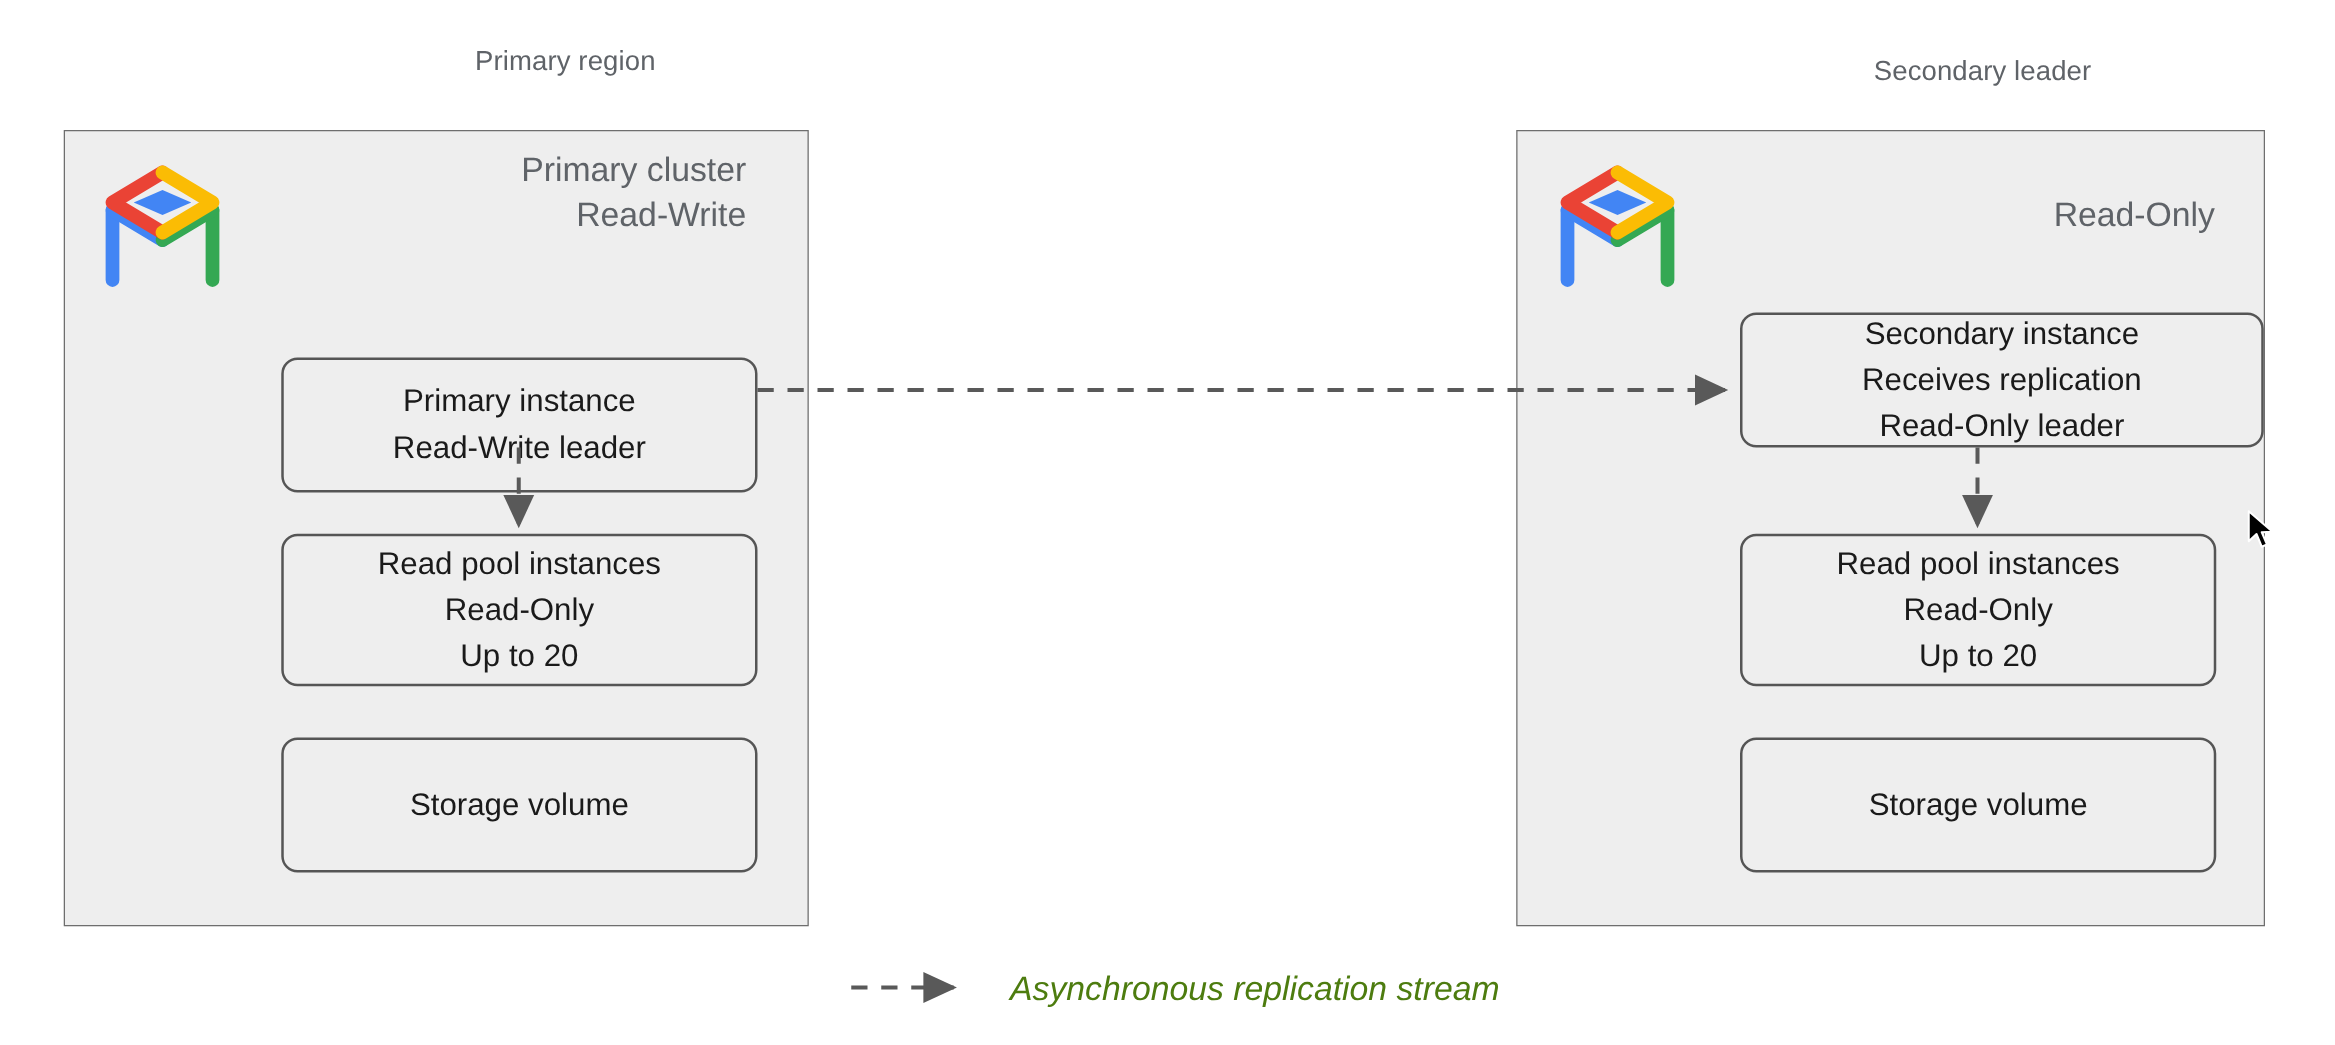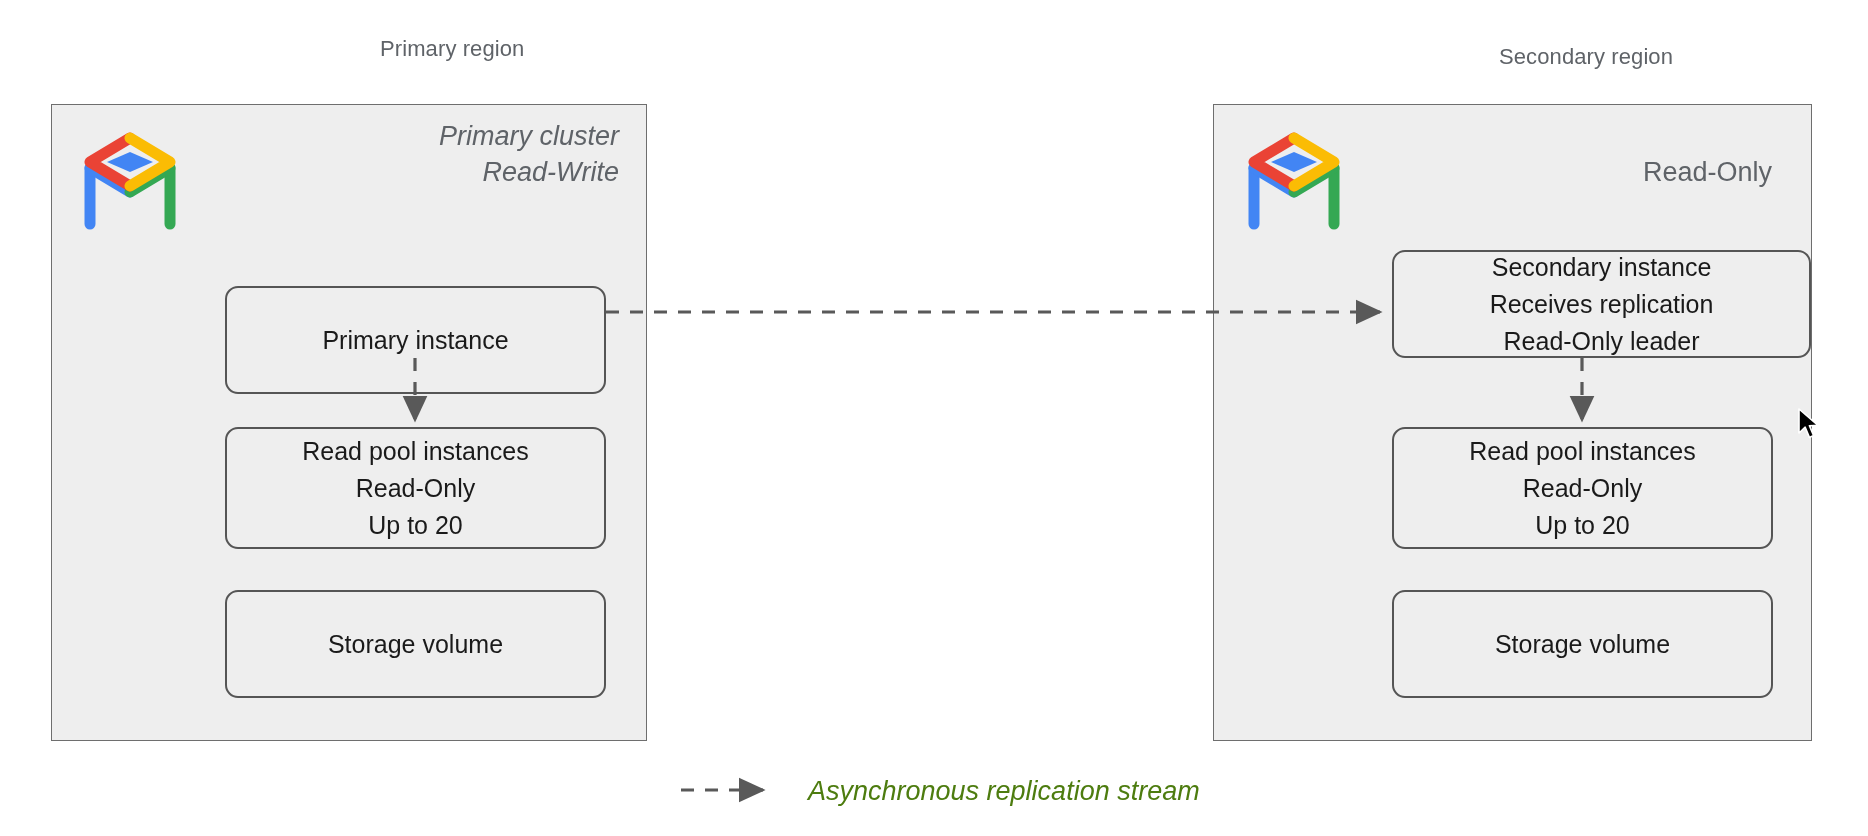--- a/index.html
+++ b/index.html
@@ -104,40 +104,41 @@
       <path d="M92 36 L52 60" stroke="#34a853" stroke-width="11" stroke-linecap="round" fill="none"></path>
 
       <path d="M52 6 L12 30 L52 54" stroke="#ea4335" stroke-width="11" stroke-linejoin="round" stroke-linecap="round" fill="none"></path>
 
       <path d="M52 6 L92 30 L52 54" stroke="#fbbc04" stroke-width="11" stroke-linejoin="round" stroke-linecap="round" fill="none"></path>
 
       <path d="M52 20 L75 30 L52 40 L29 30 Z" fill="#4285f4"></path>
     </svg>
   </div>
 
-  <div class="cluster-title" style="left:263px; top:118px; width:356px;font-style:italic;">
+  <div class="cluster-title" style="left:241px; top:118px; width:356px;">
     <span>Primary cluster</span><br>
     <span>Read-Write</span>
   </div>
 
   <div class="node-box" style="left:225px; top:250px; width:381px; height:108px;margin-top:36px;">
     <span class="line">Primary instance</span>
+    <span class="line">Read-Write leader</span>
   </div>
 
   <div class="node-box" style="left:225px; top:427px; width:381px; height:122px;">
     <span class="line">Read pool instances</span>
     <span class="line">Read-Only</span>
     <span class="line">Up to 20</span>
   </div>
 
   <div class="node-box" style="left:225px; top:590px; width:381px; height:108px;">
     <span class="line">Storage volume</span>
   </div>
 
-  <div class="region-label" style="left:1499px; top:44px;">Secondary region</div>
+  <div class="region-label" style="left:1499px; top:44px;">Secondary leader</div>
 
   <div class="cluster" style="left:1213px; top:104px; width:599px; height:637px;"></div>
 
   <div class="logo" style="left:1242px; top:132px; width:104px; height:104px;">
     <svg width="104" height="104" viewBox="0 0 104 104">
       <path d="M12 36 L12 92" stroke="#4285f4" stroke-width="11" stroke-linecap="round" fill="none"></path>
       <path d="M92 36 L92 92" stroke="#34a853" stroke-width="11" stroke-linecap="round" fill="none"></path>
       <path d="M12 36 L52 60" stroke="#4285f4" stroke-width="11" stroke-linecap="round" fill="none"></path>
       <path d="M92 36 L52 60" stroke="#34a853" stroke-width="11" stroke-linecap="round" fill="none"></path>
       <path d="M52 6 L12 30 L52 54" stroke="#ea4335" stroke-width="11" stroke-linejoin="round" stroke-linecap="round" fill="none"></path>

